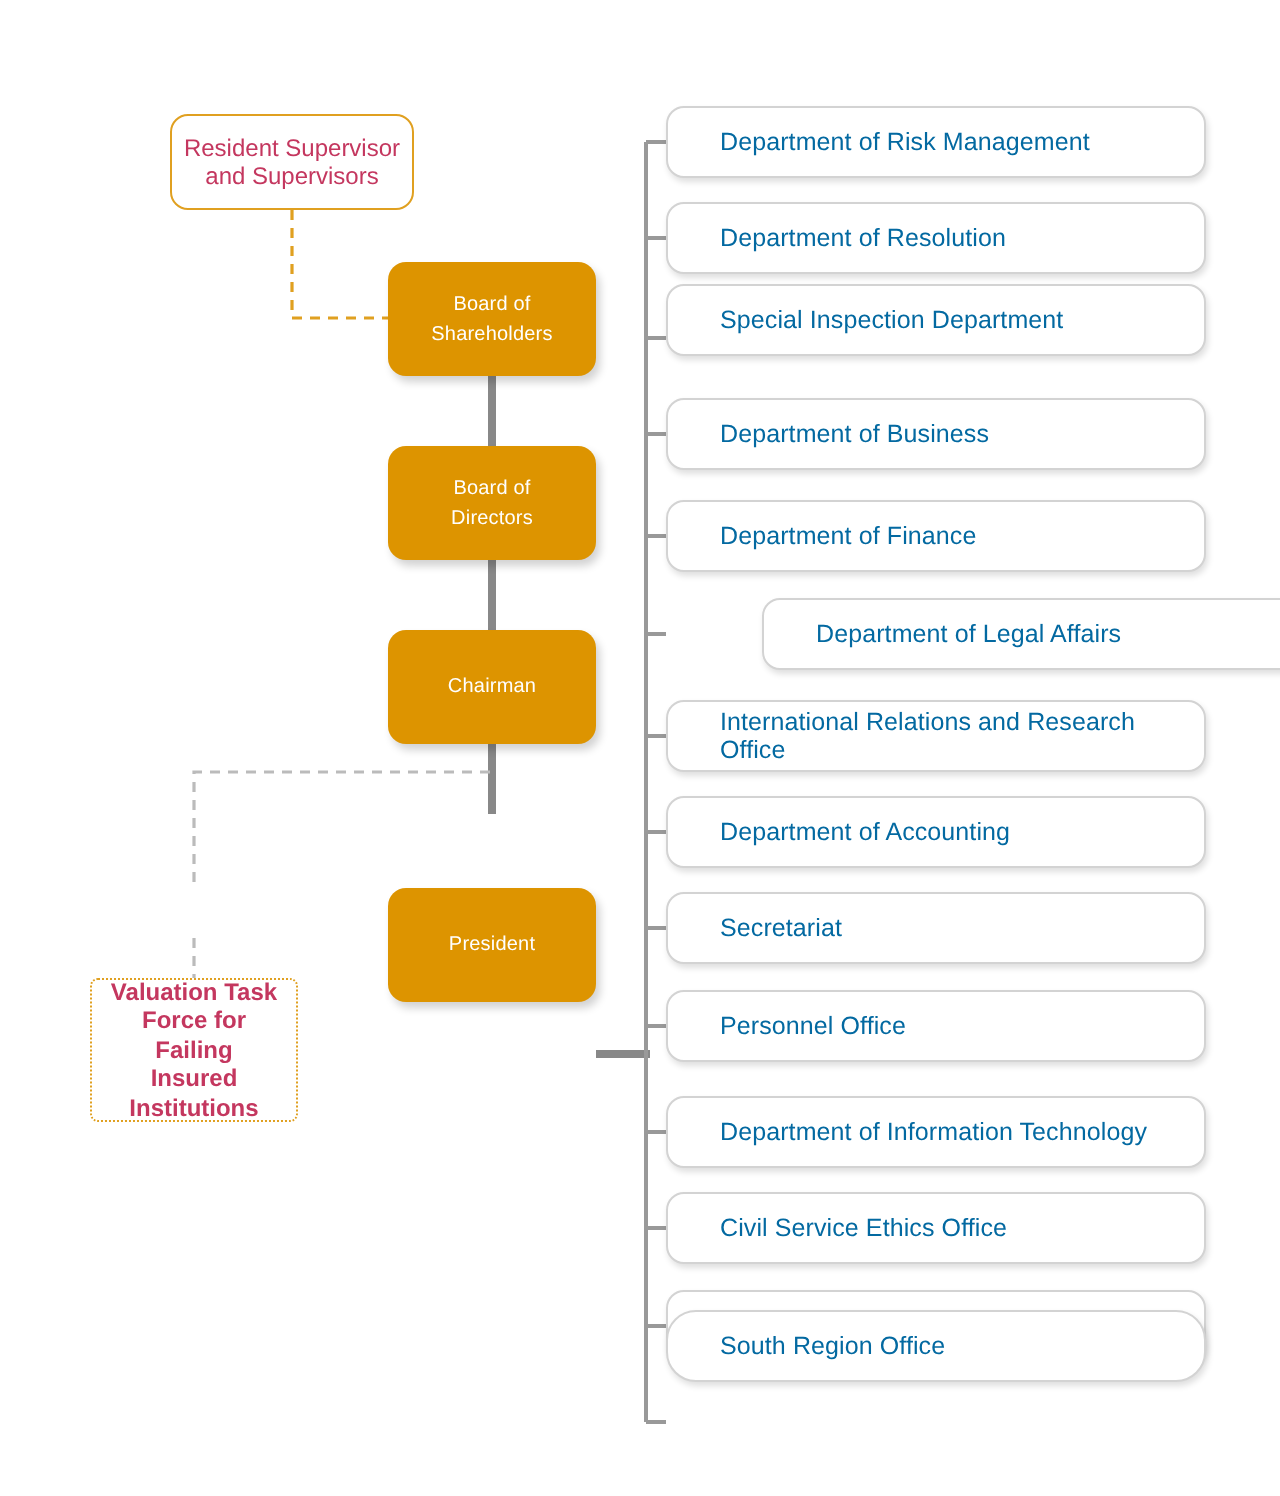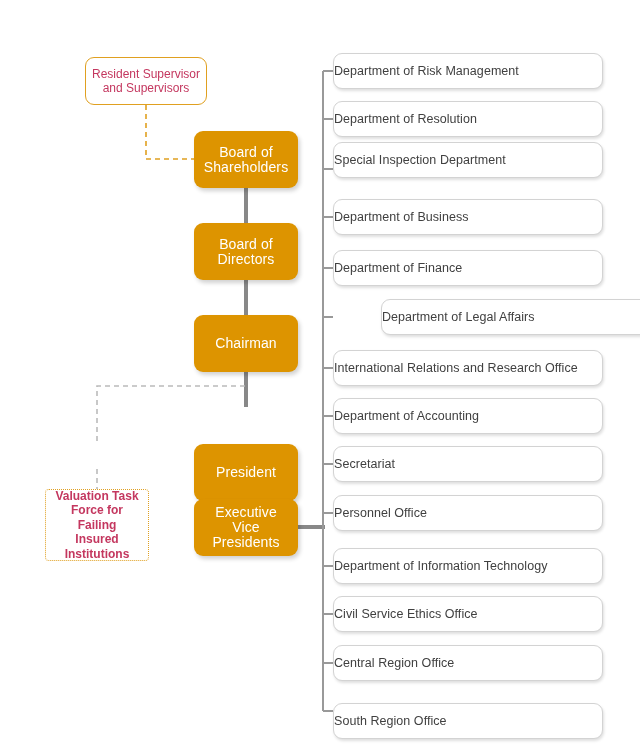--- a/index.html
+++ b/index.html
@@ -33,41 +33,41 @@
   .exec-box {
     position: absolute;
     background: #DD9400;
     color: #ffffff;
     border-radius: 9px;
     box-shadow: 2px 3px 4px rgba(0,0,0,0.18);
     display: flex;
     align-items: center;
     justify-content: center;
     text-align: center;
-    font-size: 14px;
+    font-size: 10px;
     line-height: 15px;
     letter-spacing: 0.1px;
     box-sizing: border-box;
     padding: 2px 6px;
   }
   
   .dept-box {
     position: absolute;
     left: 333px;
     width: 270px;
     height: 36px;
     background: #ffffff;
     border: 1px solid #d3d3d3;
     border-radius: 9px;
     box-shadow: 1px 2px 3px rgba(0,0,0,0.13);
     display: flex;
     align-items: center;
     box-sizing: border-box;
-    padding-left: 0;
-    color: #404040;
+    padding-left: 26px;
+    color: #0369a1;
     font-size: 12.5px;
     letter-spacing: 0.05px;
   }
   
   .advisory-box {
     position: absolute;
     color: #C4375F;
     font-size: 12px;
     line-height: 14.5px;
     text-align: center;
@@ -147,26 +147,20 @@
       <span class="lbl">Chairman</span>
     </span>
   </div>
 
   <div class="exec-box" style="left:194px; top:407px; width:104px; height:57px;margin-top:37px;">
     <span>
       <span class="lbl">President</span>
     </span>
   </div>
 
-  <div class="exec-box" style="left:194px; top:499px; width:104px; height:57px;">
-    <span>
-      <span class="lbl">Executive Vice</span>
-      <span class="lbl">Presidents</span>
-    </span>
-  </div>
 
   <div class="advisory-box advisory-solid" style="left:85px; top:57px; width:122px; height:48px;">
     <span>
       <span class="lbl">Resident Supervisor</span>
       <span class="lbl">and Supervisors</span>
     </span>
   </div>
 
 
   <div class="advisory-box advisory-dotted" style="left:45px; top:489px; width:104px; height:72px;font-weight:bold;">
@@ -210,17 +204,17 @@
   </div>
   <div class="dept-box" style="top:548px;">
     <span>Department of Information Technology</span>
   </div>
   <div class="dept-box" style="top:596px;">
     <span>Civil Service Ethics Office</span>
   </div>
   <div class="dept-box" style="top:645px;">
     <span>Central Region Office</span>
   </div>
-  <div class="dept-box" style="top:703px;">
+  <div class="dept-box" style="top:655px;border-radius:15px;">
     <span>South Region Office</span>
   </div>
 
 </div>
 
 </body></html>

